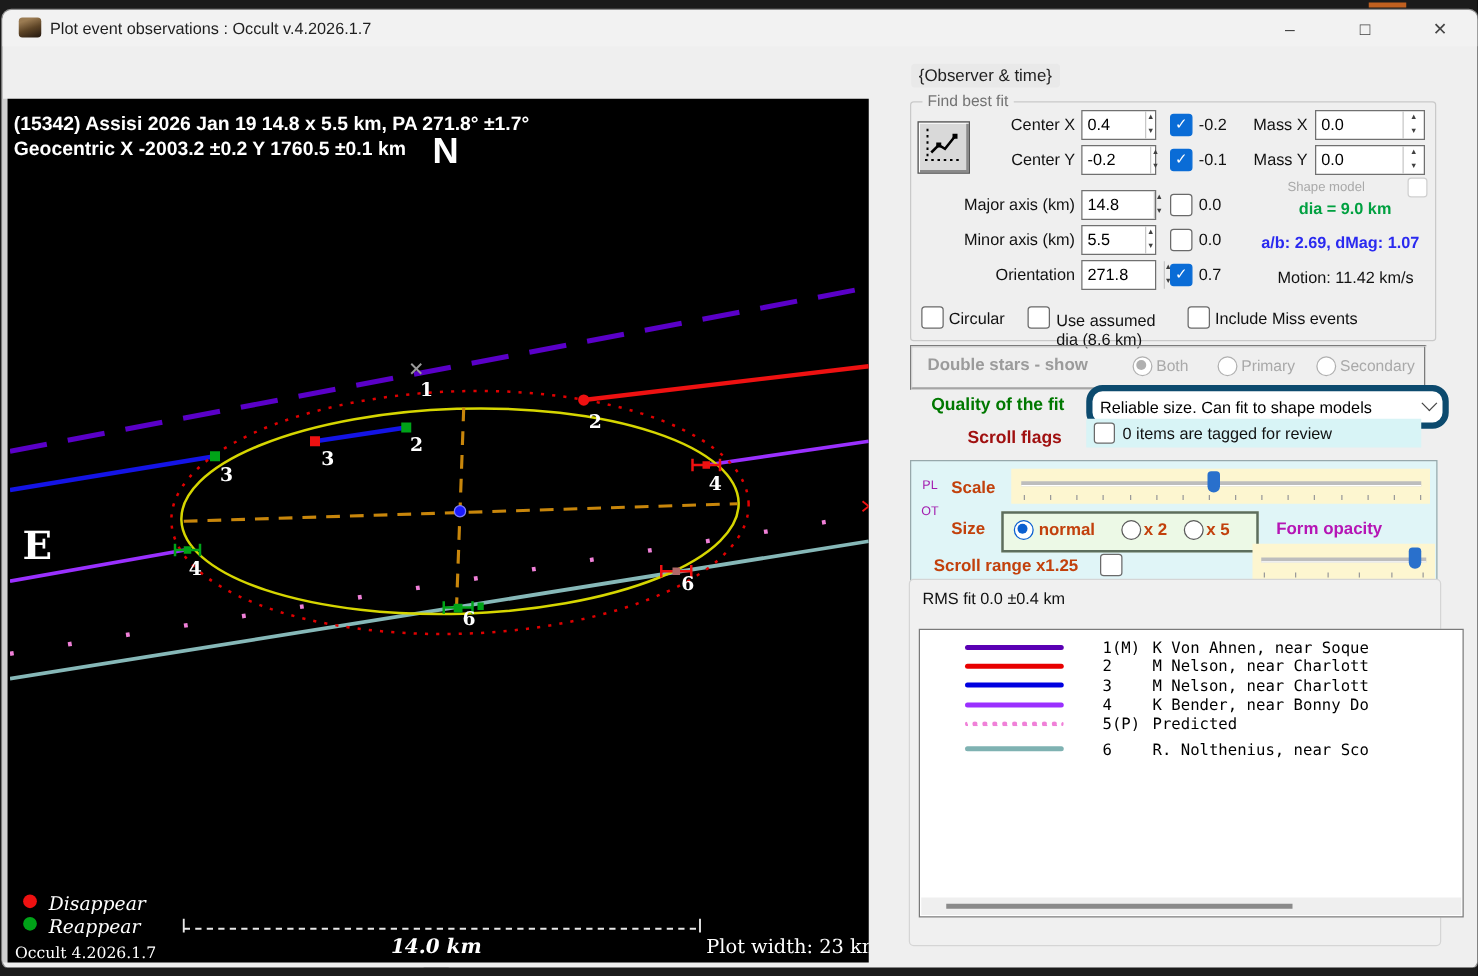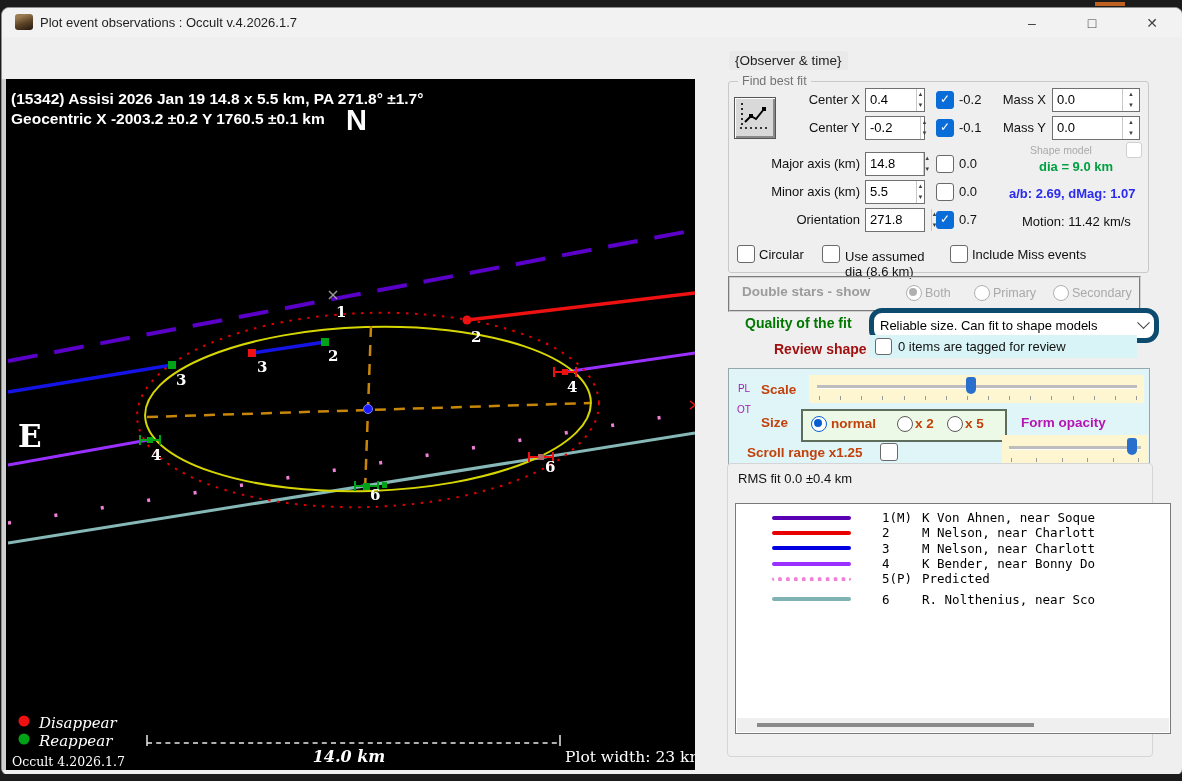--- a/index.html
+++ b/index.html
@@ -309,21 +309,21 @@
     <div class="radio dis abs" style="left:323px;top:7px;"></div>
     <div class="graysm abs" style="left:342px;top:8px;">Secondary</div>
   </div>
 
   <div class="abs" style="left:743px;top:307px;font-size:14px;font-weight:bold;color:#007800;">Quality of the fit</div>
   <div class="select abs" style="left:867px;top:300px;width:268px;height:25px;">
     <span>Reliable size. Can fit to shape models</span>
     <span class="chev"></span>
   </div>
 
-  <div class="abs" style="left:772px;top:333px;font-size:14px;font-weight:bold;color:#a01010;">Review shape</div>
+  <div class="abs" style="left:772px;top:333px;font-size:14px;font-weight:bold;color:#a01010;">Scroll flags</div>
   <div class="abs" style="left:867px;top:327px;width:268px;height:23px;background:#d8f4f6;">
     <div class="chk abs" style="left:6px;top:3px;width:15px;height:15px;"></div>
     <div class="lbl abs" style="left:29px;top:4px;">0 items are tagged for review</div>
   </div>
 
   <div class="abs" style="left:726px;top:360px;width:420px;height:100px;background:#e0f5f7;
        border:1px solid #97a8ab;">
     <div id="plotvert" class="abs" style="left:8px;top:10px;word-break:break-all;">PLOT</div>
     <div class="maroon abs" style="left:32px;top:13px;">Scale</div>
     <div class="slider abs" style="left:80px;top:6px;width:335px;height:28px;">

